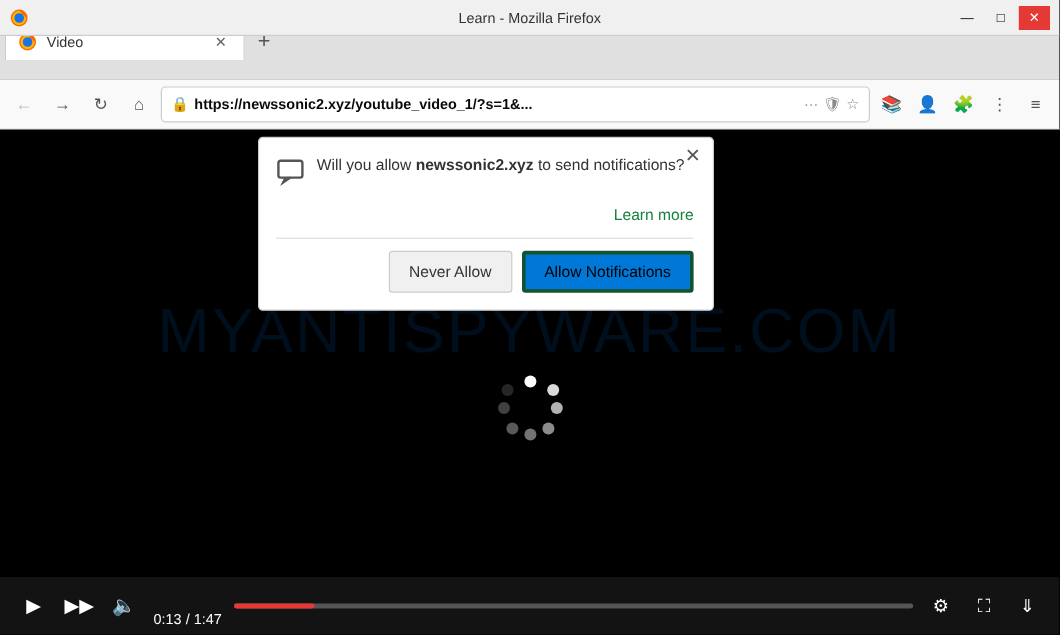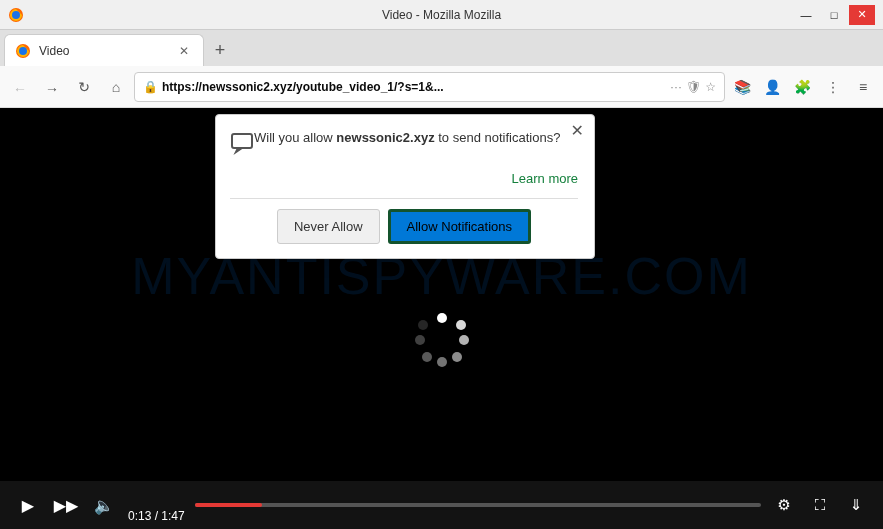--- a/index.html
+++ b/index.html
@@ -46,21 +46,21 @@
     }
     #close-btn { background: #e53935; color: white; }
 
     
     #tabbar {
       width: 100%;
       height: 36px;
       background: #e0e0e0;
       display: flex;
       align-items: flex-end;
-      padding: 0 4px;
+      padding: 16px 4px;
       gap: 2px;
     }
     #active-tab {
       height: 32px;
       background: white;
       border-radius: 6px 6px 0 0;
       display: flex;
       align-items: center;
       padding: 0 10px;
       gap: 8px;
@@ -265,20 +265,21 @@
       background: transparent;
       border: none;
       font-size: 16px;
       cursor: pointer;
       color: #555;
       line-height: 1;
     }
     #popup-header {
       display: flex;
       align-items: flex-start;
+      gap: 10px;
       margin-bottom: 10px;
     }
     #popup-icon {
       font-size: 22px;
       color: #555;
       margin-top: 2px;
     }
     #popup-message {
       font-size: 13px;
       color: #333;
@@ -295,21 +296,21 @@
       display: block;
       margin-bottom: 12px;
       margin-left: 44px;
       text-align: right;
     }
     #popup-buttons {
       display: flex;
       gap: 0;
       border-top: 1px solid #ddd;
       padding-top: 10px;
-      justify-content: center;
+      justify-content: flex-end;
       gap: 8px;
     }
     #never-allow-btn {
       padding: 7px 16px;
       background: #f0f0f0;
       border: 1px solid #ccc;
       border-radius: 3px;
       font-size: 13px;
       cursor: pointer;
       color: #333;
@@ -328,21 +329,21 @@
 <body>
 
 <div id="titlebar">
   <div id="titlebar-left">
     <svg width="16" height="16" viewBox="0 0 16 16">
       <circle cx="8" cy="8" r="7" fill="#FF6600"></circle>
       <path d="M8 2 C5 2 2 5 2 8 C2 11 5 14 8 14 C11 14 14 11 14 8" fill="#FFB300"></path>
       <circle cx="8" cy="8" r="4" fill="#1a73e8"></circle>
     </svg>
   </div>
-  <div id="titlebar-title">Video - Mozilla Mozilla</div>
+  <div id="titlebar-title">Learn - Mozilla Firefox</div>
   <div id="titlebar-controls">
     <button class="title-btn">—</button>
     <button class="title-btn">□</button>
     <button class="title-btn" id="close-btn">✕</button>
   </div>
 </div>
 
 <div id="tabbar">
   <div id="active-tab">
     <svg width="16" height="16" viewBox="0 0 16 16">

